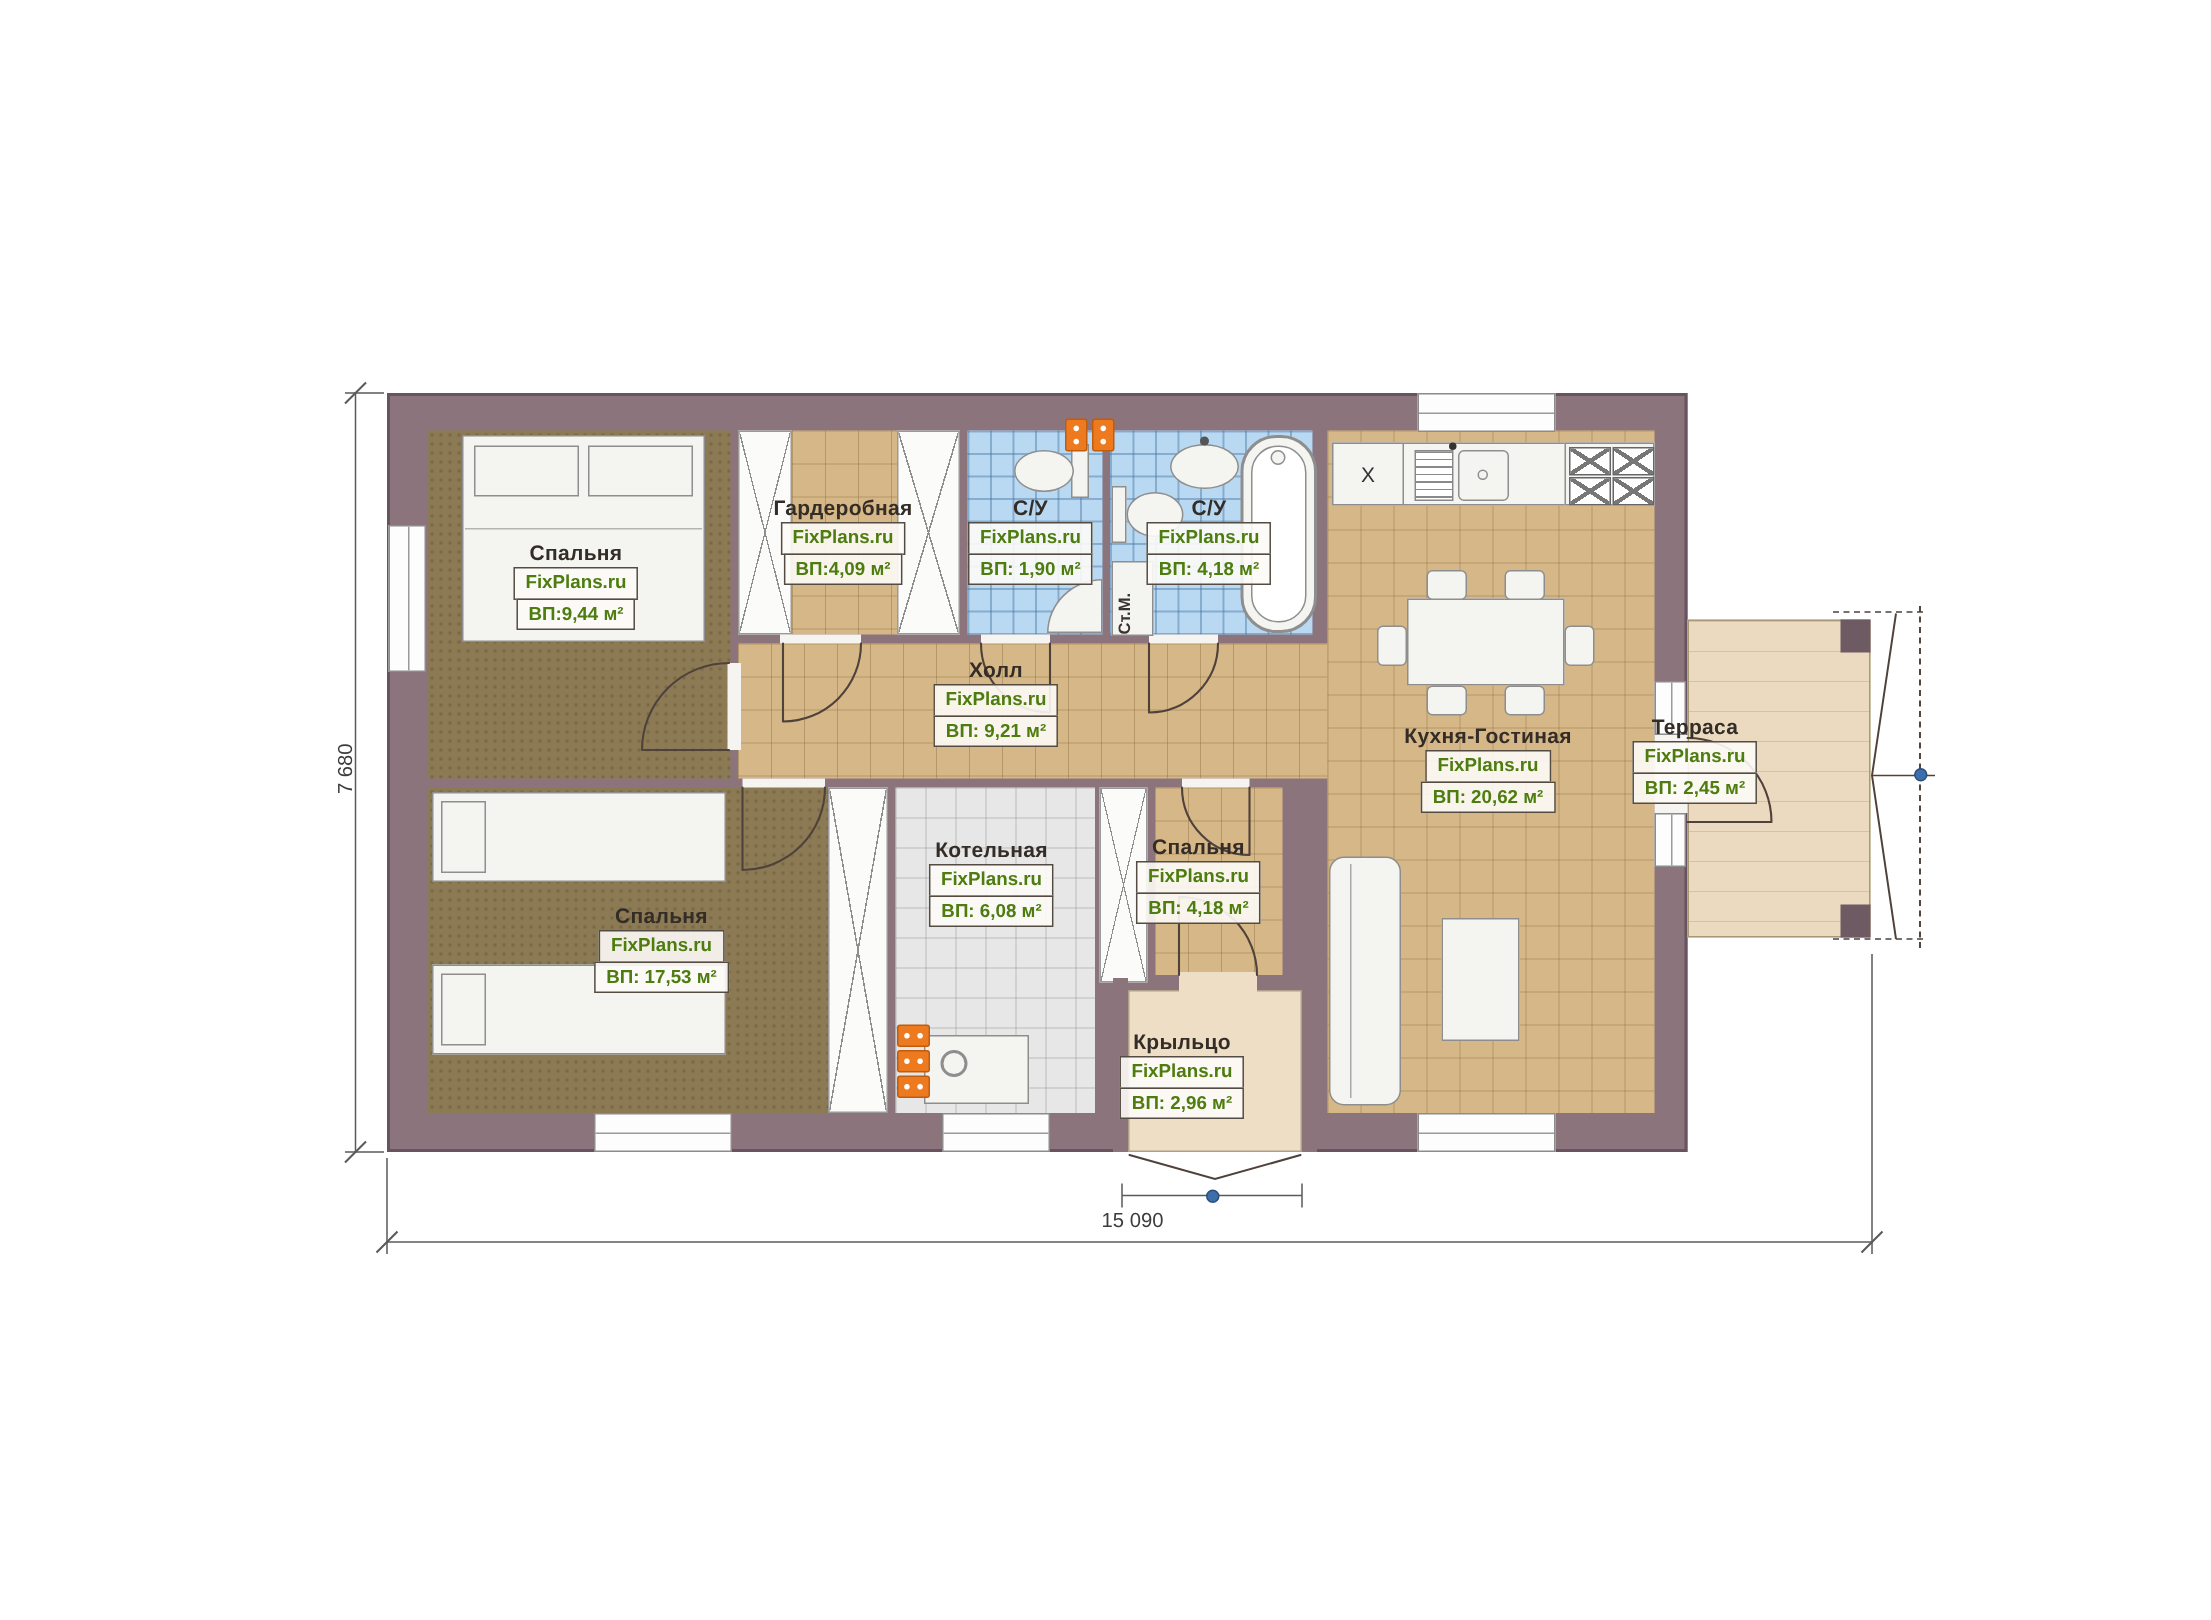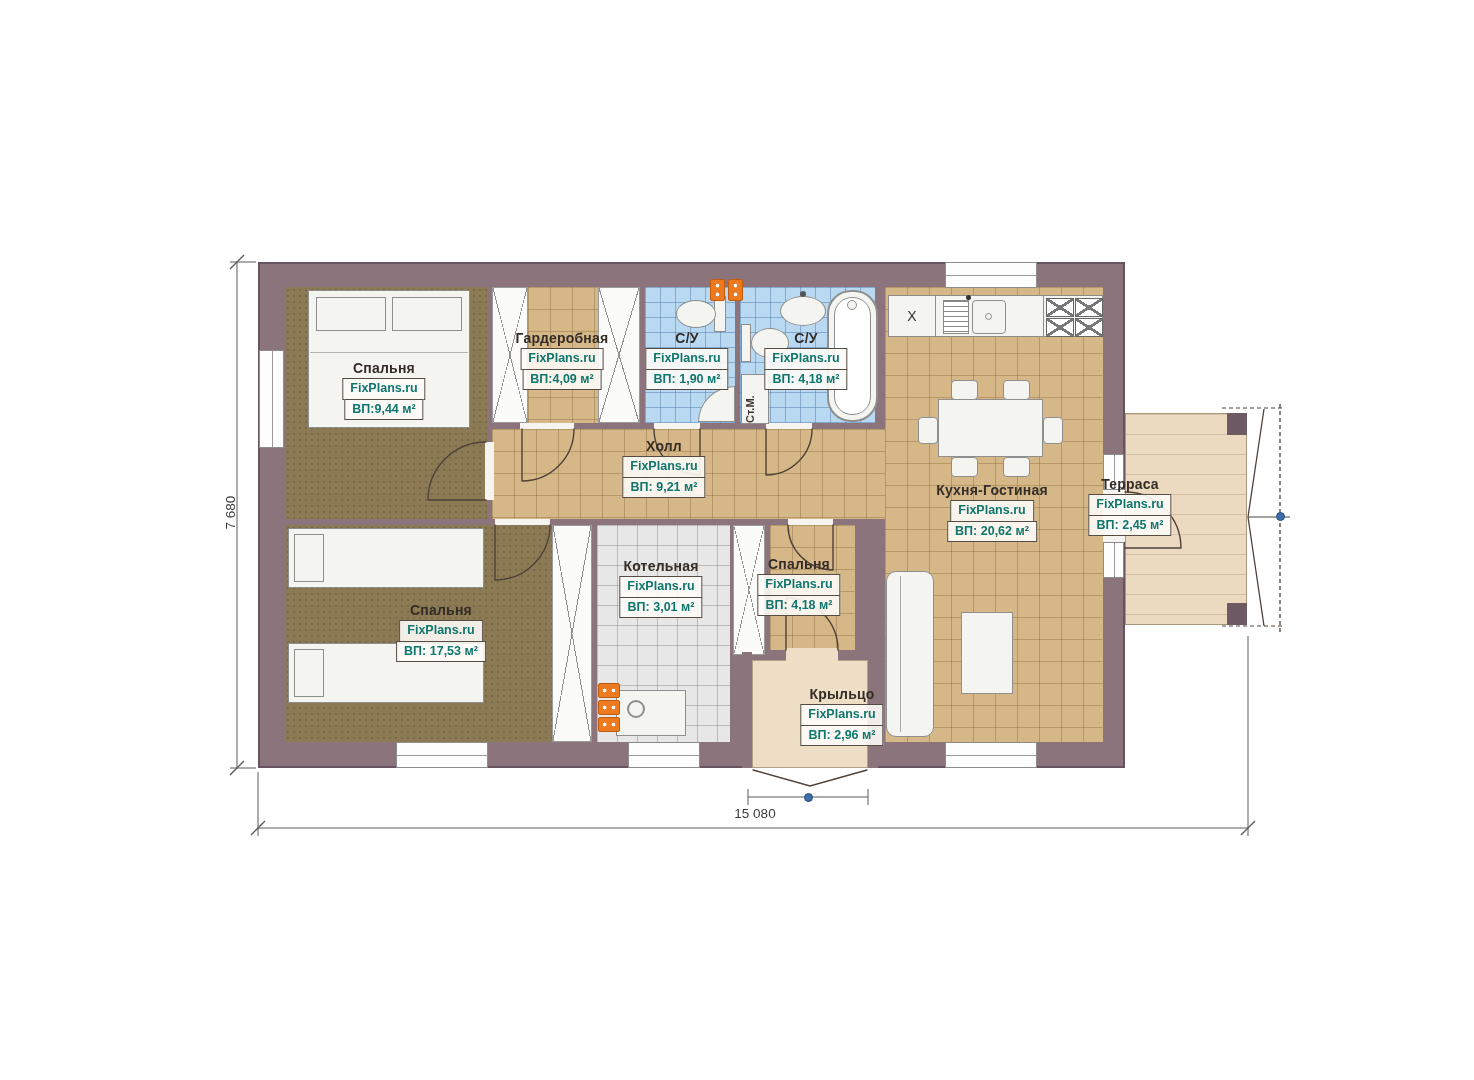--- a/index.html
+++ b/index.html
@@ -39,21 +39,21 @@
                           radial-gradient(circle at 50% 72%,#fff 1.5px,transparent 2.2px);
          background-color:#ee7a20;border:1px solid #c05c0e;border-radius:2px}
   .rad-h{background-image:radial-gradient(circle at 28% 50%,#fff 1.5px,transparent 2.2px),
                           radial-gradient(circle at 72% 50%,#fff 1.5px,transparent 2.2px);
          background-color:#ee7a20;border:1px solid #c05c0e;border-radius:2px}
   .rlabel{position:absolute;display:flex;flex-direction:column;align-items:center;
           transform:translateX(-50%);z-index:30}
   .rtitle{font-size:14px;font-weight:bold;color:#342d27;white-space:nowrap;margin-bottom:2px;
           letter-spacing:.2px}
   .rbox{border:1px solid #544c42;background:rgba(253,251,247,.9);font-size:12.5px;font-weight:bold;
-        color:#0f766e;padding:1px 7px;white-space:nowrap;line-height:1.4}
+        color:#4d7c0f;padding:1px 7px;white-space:nowrap;line-height:1.4}
   .rbox.mt{margin-top:-1px}
   .dimtext{position:absolute;font-size:13.5px;color:#3c3c3c;z-index:30}
   .burner{position:absolute;border:1px solid #666;background-color:#fff;
     background-image:linear-gradient(to bottom right,transparent 45%,#777 45%,#777 55%,transparent 55%),
                      linear-gradient(to top right,transparent 45%,#777 45%,#777 55%,transparent 55%)}
   .vtext{position:absolute;writing-mode:vertical-rl;transform:rotate(180deg);
          font-size:11px;font-weight:bold;color:#3a332d;z-index:25}
   .handle{position:absolute;width:9px;height:9px;border-radius:50%;background:#3d6ea9;
           border:1px solid #2a4f7d;box-sizing:border-box;z-index:35}
   .stripes-h{background-color:#fff;border:1px solid #888;box-sizing:border-box;
@@ -190,21 +190,21 @@
       <path d="M 256 262 L 230 262 M 256 768 L 230 768"></path>
       <path d="M 230 269 L 244 255 M 230 775 L 244 761" stroke-width="1.4"></path>
       <path d="M 748 797 L 868 797"></path>
       <path d="M 748 789 L 748 805 M 868 789 L 868 805"></path>
     </g>
   </svg>
 
   <div class="handle" style="left:1276px;top:512px"></div>
   <div class="handle" style="left:804px;top:793px"></div>
 
-  <div class="dimtext" style="left:700px;top:806px;width:110px;text-align:center">15 080</div>
+  <div class="dimtext" style="left:700px;top:806px;width:110px;text-align:center">15 090</div>
   <div class="dimtext" style="left:200px;top:505px;width:60px;text-align:center;transform:rotate(-90deg)">7 680</div>
 
   <div class="rlabel" style="left:384px;top:360px">
     <div class="rtitle">Спальня</div>
     <div class="rbox">FixPlans.ru</div>
     <div class="rbox mt">ВП:9,44 м²</div>
   </div>
   <div class="rlabel" style="left:562px;top:330px">
     <div class="rtitle">Гардеробная</div>
     <div class="rbox">FixPlans.ru</div>
@@ -236,26 +236,26 @@
     <div class="rbox mt">ВП: 2,45 м²</div>
   </div>
   <div class="rlabel" style="left:441px;top:602px">
     <div class="rtitle">Спальня</div>
     <div class="rbox">FixPlans.ru</div>
     <div class="rbox mt">ВП: 17,53 м²</div>
   </div>
   <div class="rlabel" style="left:661px;top:558px">
     <div class="rtitle">Котельная</div>
     <div class="rbox">FixPlans.ru</div>
-    <div class="rbox mt">ВП: 3,01 м²</div>
+    <div class="rbox mt">ВП: 6,08 м²</div>
   </div>
   <div class="rlabel" style="left:799px;top:556px">
     <div class="rtitle">Спальня</div>
     <div class="rbox">FixPlans.ru</div>
     <div class="rbox mt">ВП: 4,18 м²</div>
   </div>
-  <div class="rlabel" style="left:842px;top:686px">
+  <div class="rlabel" style="left:788px;top:686px">
     <div class="rtitle">Крыльцо</div>
     <div class="rbox">FixPlans.ru</div>
     <div class="rbox mt">ВП: 2,96 м²</div>
   </div>
 
 </div>
 
 </body></html>

